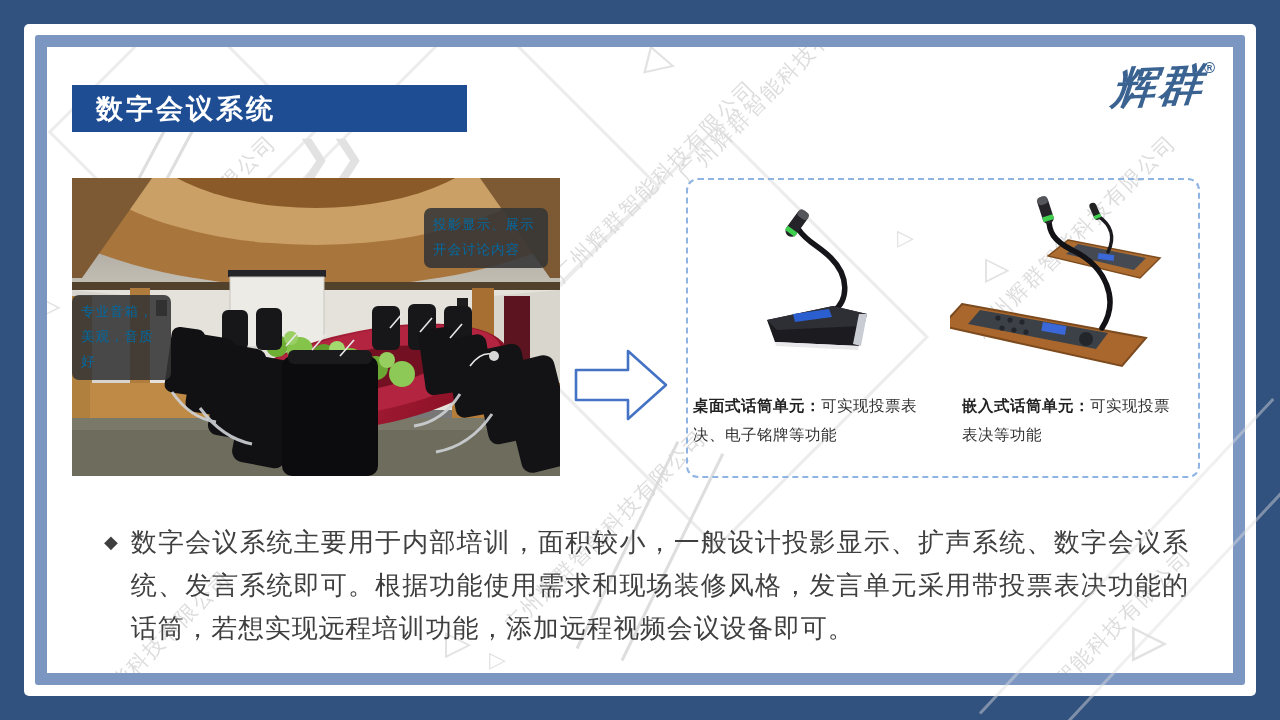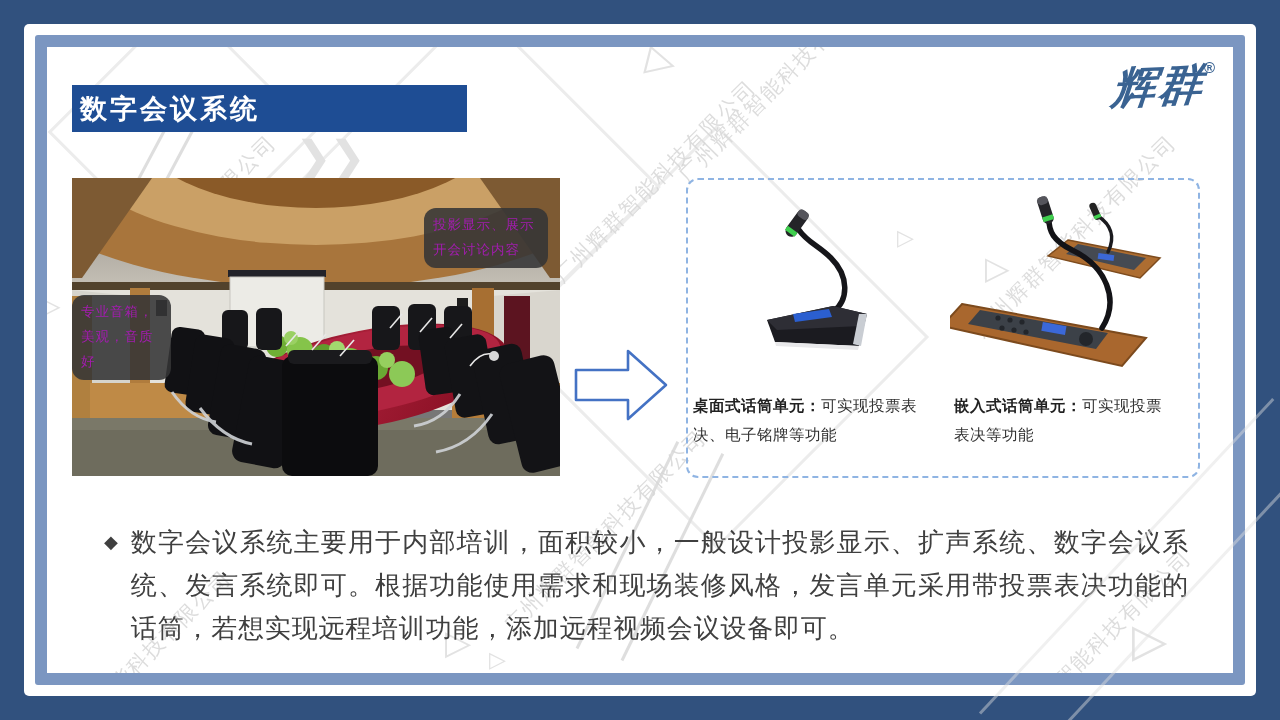--- a/index.html
+++ b/index.html
@@ -14,35 +14,35 @@
   .deco { position:absolute; z-index:1; pointer-events:none; }
   .deco-square { border:3px solid #ececec; transform:rotate(45deg); }
   .deco-tri { color:#e2e2e2; font-size:28px; line-height:1; }
   .deco-line { background:#dedede; height:3px; transform-origin:left center; }
   .watermark { position:absolute; z-index:1; color:#d7d7d7; font-size:21px; letter-spacing:2px;
                transform:rotate(-45deg); white-space:nowrap; opacity:.85; pointer-events:none; }
   .over-frame { z-index:6; opacity:.45; }
 
   
   .title-banner { position:absolute; left:25px; top:38px; width:395px; height:47px; background:#1E4D94;
-                  z-index:3; display:flex; align-items:center; padding-left:8px; }
+                  z-index:3; display:flex; align-items:center; padding-left:24px; }
   .title-banner span { color:#ffffff; font-family:"Liberation Serif","DejaVu Serif",serif;
                        font-size:27px; font-weight:bold; letter-spacing:3px; }
 
   
   .logo { position:absolute; right:18px; top:10px; z-index:3; color:#3A6392; white-space:nowrap; }
   .logo .glyphs { font-family:"DejaVu Serif","Liberation Serif",serif; font-style:italic; font-weight:bold;
                   font-size:44px; letter-spacing:2px; transform:skewX(-8deg) rotate(-3deg); display:inline-block; }
   .logo sup { font-size:15px; vertical-align:28px; font-weight:bold; }
 
   
   .photo { position:absolute; left:25px; top:131px; width:488px; height:298px; z-index:2; overflow:hidden; background:#777; }
 
   
-  .callout { position:absolute; z-index:4; background:rgba(52,52,54,0.88); color:#a21caf; border-radius:12px;
+  .callout { position:absolute; z-index:4; background:rgba(52,52,54,0.88); color:#0369a1; border-radius:7px;
              font-size:13.5px; line-height:1.85; padding:5px 9px; letter-spacing:1px; }
   .callout-tail { position:absolute; left:24px; bottom:-14px; width:0; height:0;
                   border-left:18px solid rgba(52,52,54,0.88); border-bottom:15px solid transparent; }
 
   
   .big-arrow { position:absolute; left:527px; top:300px; z-index:3; }
 
   
   .panel { position:absolute; left:639px; top:131px; width:514px; height:300px; z-index:2;
            border:2px dashed #8FB4E3; border-radius:12px; }
@@ -264,21 +264,21 @@
         <g transform="rotate(-18 96 14)">
           <rect x="90" y="0" width="11" height="28" rx="5.5" fill="#242428"></rect>
           <rect x="90" y="20" width="11" height="5" fill="#3fcf4e"></rect>
           <rect x="90" y="0" width="11" height="8" rx="4" fill="#55555c"></rect>
         </g>
       </svg>
 
       <div class="caption" style="left:5px; top:212px; width:242px;">
         <b>桌面式话筒单元：</b><span>可实现投票表决、电子铭牌等功能</span>
       </div>
-      <div class="caption" style="left:266px; top:212px; width:222px;">
+      <div class="caption" style="left:274px; top:212px; width:222px;">
         <b>嵌入式话筒单元：</b><span>可实现投票表决等功能</span>
       </div>
     </div>
 
     <div class="summary">
       <span class="bullet">◆</span>
       <span class="text">数字会议系统主要用于内部培训，面积较小，一般设计投影显示、扩声系统、数字会议系统、发言系统即可。根据功能使用需求和现场装修风格，发言单元采用带投票表决功能的话筒，若想实现远程培训功能，添加远程视频会议设备即可。</span>
     </div>
 
   </div>

